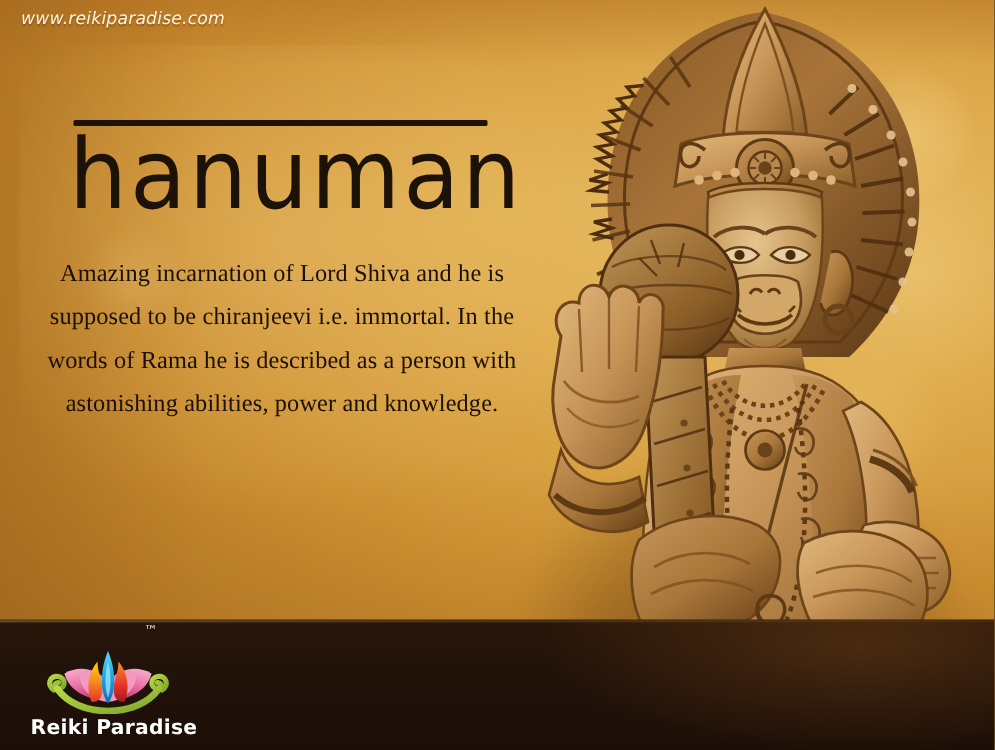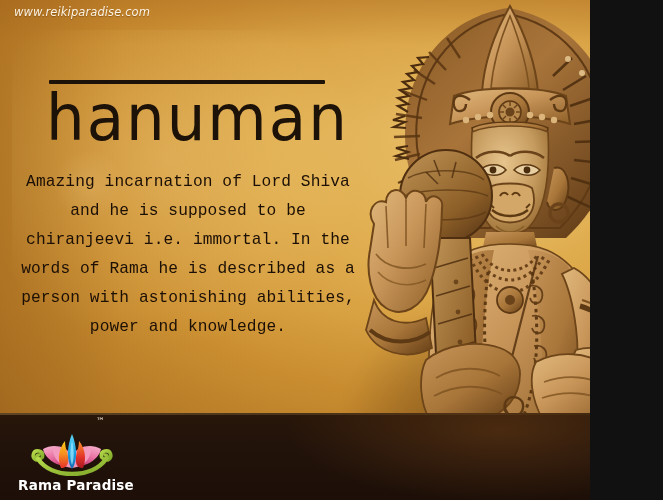--- a/index.html
+++ b/index.html
@@ -1,21 +1,21 @@
 <!DOCTYPE html>
 <html><head>
 <meta charset="utf-8">
 <title>Hanuman — Reiki Paradise</title>
 <style>
   html,body{margin:0;padding:0;background:#111;}
   *{box-sizing:border-box;}
 
   .poster{
     position:relative;
-    width:590px;height:500px;
+    width:663px;height:500px;
     overflow:hidden;
     font-family:"DejaVu Sans", sans-serif;
     background:#d9a03a;
     user-select:none;
   }
 
   
   .bg-base{
     position:absolute;inset:0;
     background:
@@ -88,21 +88,21 @@
     background:#1d1208;
     border-radius:1px;
   }
 
   
   .body-copy{
     position:absolute;left:12px;top:168px;
     width:352px;
     text-align:center;
     color:#1b0f06;
-    font-family:Liberation Mono, monospace;
+    font-family:Liberation Serif, serif;
     font-size:16.2px;
     line-height:29px;
     letter-spacing:.1px;
   }
 
   
   .statue-layer{
     position:absolute;left:330px;top:0;width:333px;height:500px;
     overflow:hidden;
   }
@@ -522,17 +522,17 @@
         <path d="M84 86 C114 86 138 70 142 50 C122 38 96 44 84 62 Z" fill="url(#petalPink2)"></path>
 
         <path d="M84 88 C62 86 46 70 46 50 C62 44 80 54 84 70 Z" fill="#f29cc0" opacity=".95"></path>
         <path d="M84 88 C106 86 122 70 122 50 C106 44 88 54 84 70 Z" fill="#f29cc0" opacity=".95"></path>
 
         <path d="M62 88 C54 70 58 48 70 34 C70 52 78 58 76 76 C75 84 70 88 62 88 Z" fill="url(#flOrange)"></path>
         <path d="M106 88 C114 70 110 48 98 34 C98 52 90 58 92 76 C93 84 98 88 106 88 Z" fill="url(#flRed)"></path>
         <path d="M84 90 C72 74 74 44 84 20 C94 44 96 74 84 90 Z" fill="url(#flBlue)"></path>
         <path d="M84 82 C79 70 80 48 84 34 C88 48 89 70 84 82 Z" fill="#9fe8fb" opacity=".75"></path>
       </svg>
-      <div class="logo-text">Rama Paradise</div>
+      <div class="logo-text">Reiki Paradise</div>
     </div>
   </div>
 
 </div>
 
 </body></html>

